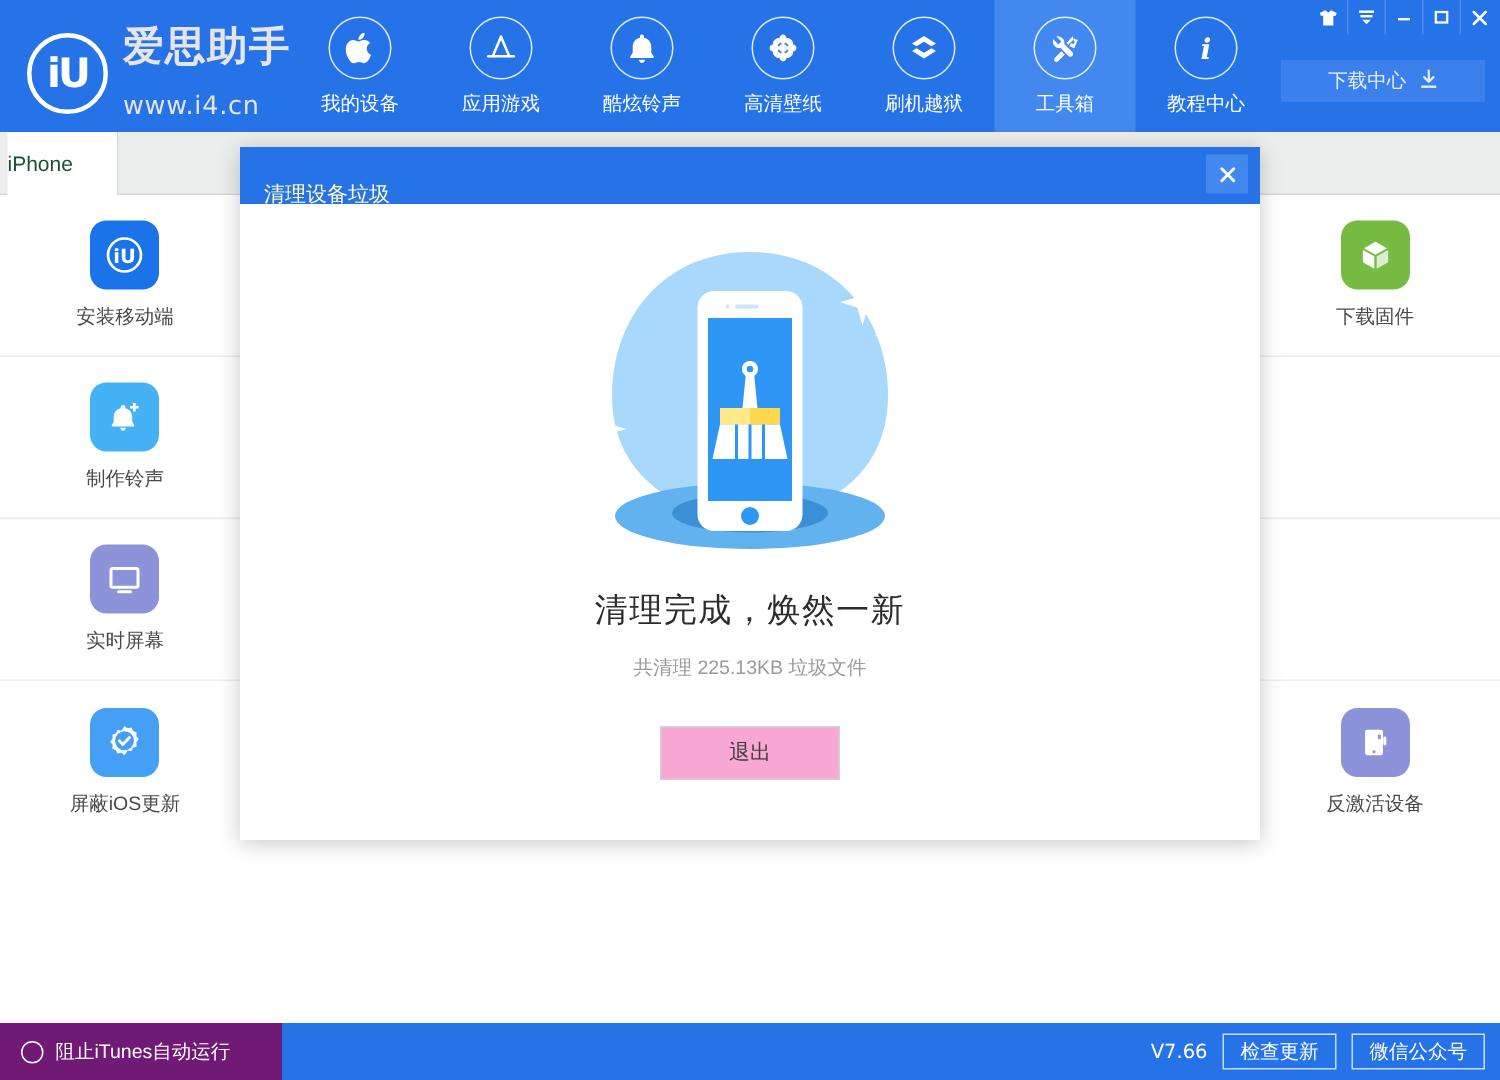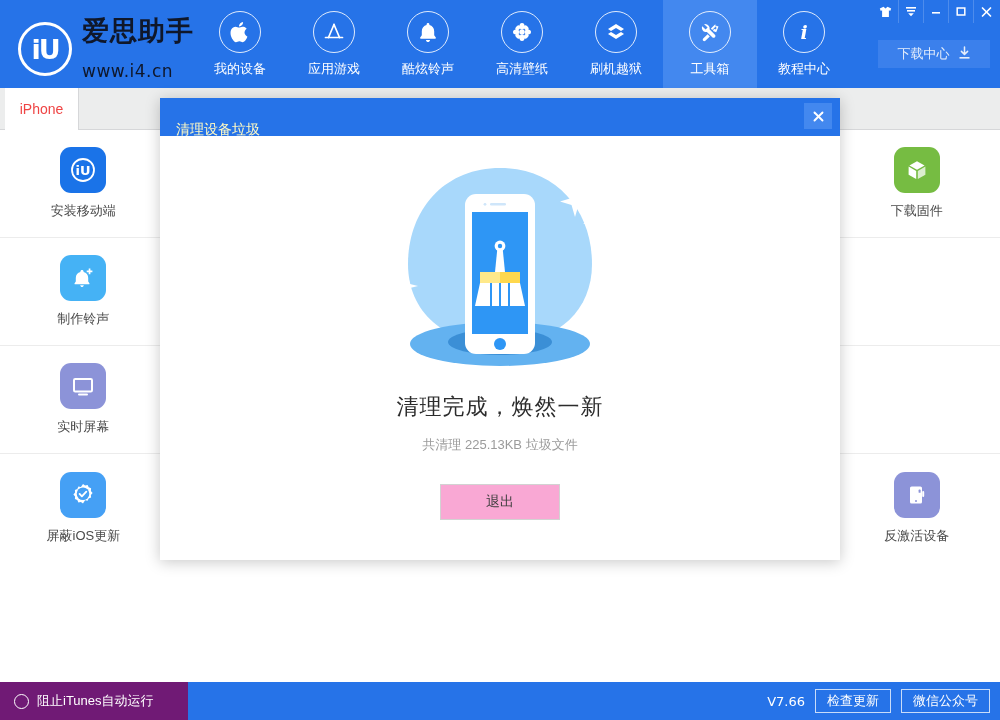--- a/index.html
+++ b/index.html
@@ -19,21 +19,21 @@
     position: absolute; left: 18px; top: 18px;
     display: flex; align-items: center; gap: 10px;
   }
   .logo-circle {
     width: 54px; height: 54px; border-radius: 50%;
     border: 3px solid #fff; display: flex; align-items: center;
     justify-content: center; color: #fff;
     font-size: 27px; font-weight: bold; letter-spacing: -2px;
     font-family: "DejaVu Sans", sans-serif;
   }
-  .logo-text { color: #0f172a; line-height: 1; }
+  .logo-text { color: #e5e5e5; line-height: 1; }
   .logo-cn { font-size: 27px; font-weight: bold; letter-spacing: 1px; }
   .logo-url { font-size: 17px; margin-top: 18px; letter-spacing: 0.5px;
               font-family: "DejaVu Sans", sans-serif; }
 
   .nav-items { position: absolute; left: 193px; top: 0; height: 88px; display: flex; }
   .nav-item {
     width: 94px; height: 88px; display: flex; flex-direction: column;
     align-items: center; justify-content: center; cursor: pointer;
     color: #fff;
   }
@@ -51,35 +51,35 @@
     position: absolute; right: 2px; top: 0; display: flex; height: 23px;
   }
   .win-btn {
     width: 25px; height: 23px; display: flex; align-items: center;
     justify-content: center; color: #fff; cursor: pointer;
     border-left: 1px solid rgba(255,255,255,0.18);
   }
   .win-btn:first-child { border-left: none; }
 
   .dl-center {
-    position: absolute; right: 10px; top: 40px; width: 112px; height: 28px;
+    position: absolute; right: 10px; top: 40px; width: 136px; height: 28px;
     background: #3b80ec; color: #e6eefb; font-size: 13px;
     display: flex; align-items: center; justify-content: center; gap: 8px;
     cursor: pointer;
   }
 
   
   .tabstrip {
     position: absolute; left: 0; top: 88px; width: 1000px; height: 42px;
     background: #eceded; border-bottom: 1px solid #d6d7d9;
   }
   .tab {
     position: absolute; left: 5px; top: 0; width: 74px; height: 42px;
     background: #fff; display: flex; align-items: center;
-    justify-content: center; font-size: 14px; color: #ef4444; cursor: pointer;
+    font-size: 14px; color: #14532d; cursor: pointer;
     border-right: 1px solid #d6d7d9;
   }
 
   
   .grid {
     position: absolute; left: 0; top: 130px; width: 1000px; height: 552px;
     background: #fff;
   }
   .grid-row {
     position: absolute; left: 0; width: 1000px; height: 108px;

